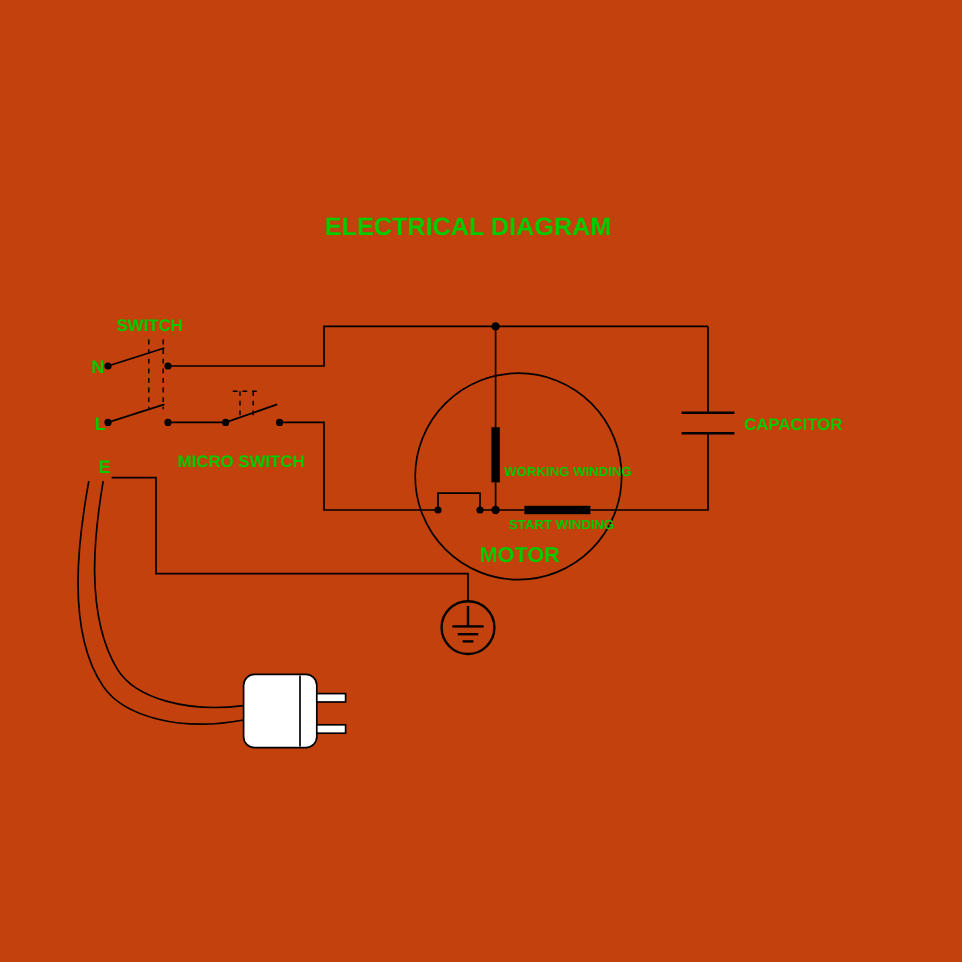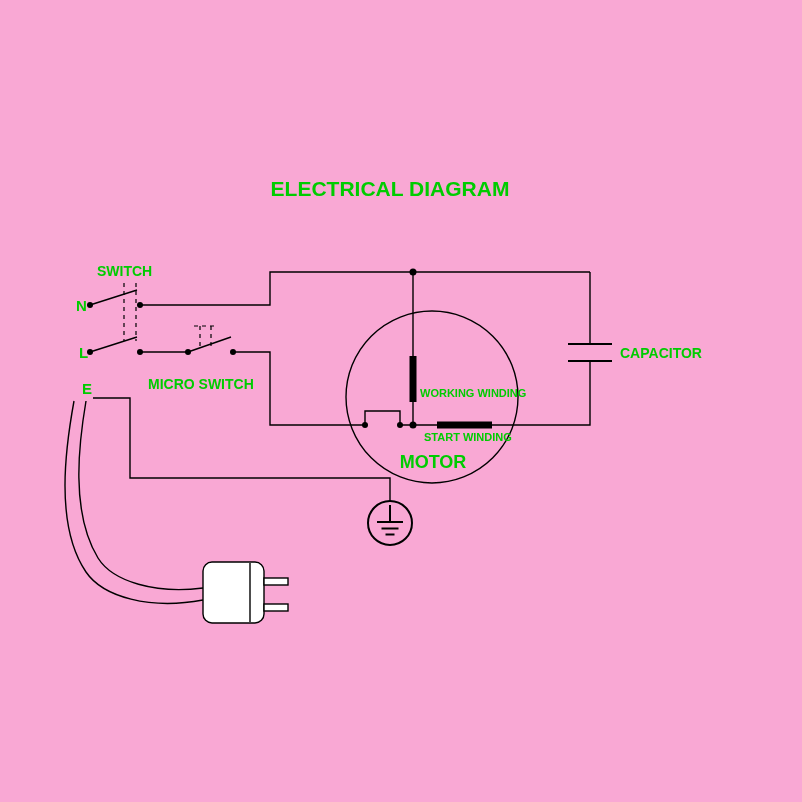--- a/index.html
+++ b/index.html
@@ -4,21 +4,21 @@
 <style>
   html, body {
     margin: 0;
     padding: 0;
     background: #ffffff;
   }
   .page {
     position: relative;
     width: 802px;
     height: 802px;
-    background: #f9a8d4;
+    background: #c2410c;
     overflow: hidden;
     font-family: "Liberation Sans", sans-serif;
   }
   svg text {
     font-family: "Liberation Sans", sans-serif;
     font-weight: bold;
   }
   .wire {
     stroke: #000000;
     stroke-width: 1.4;

